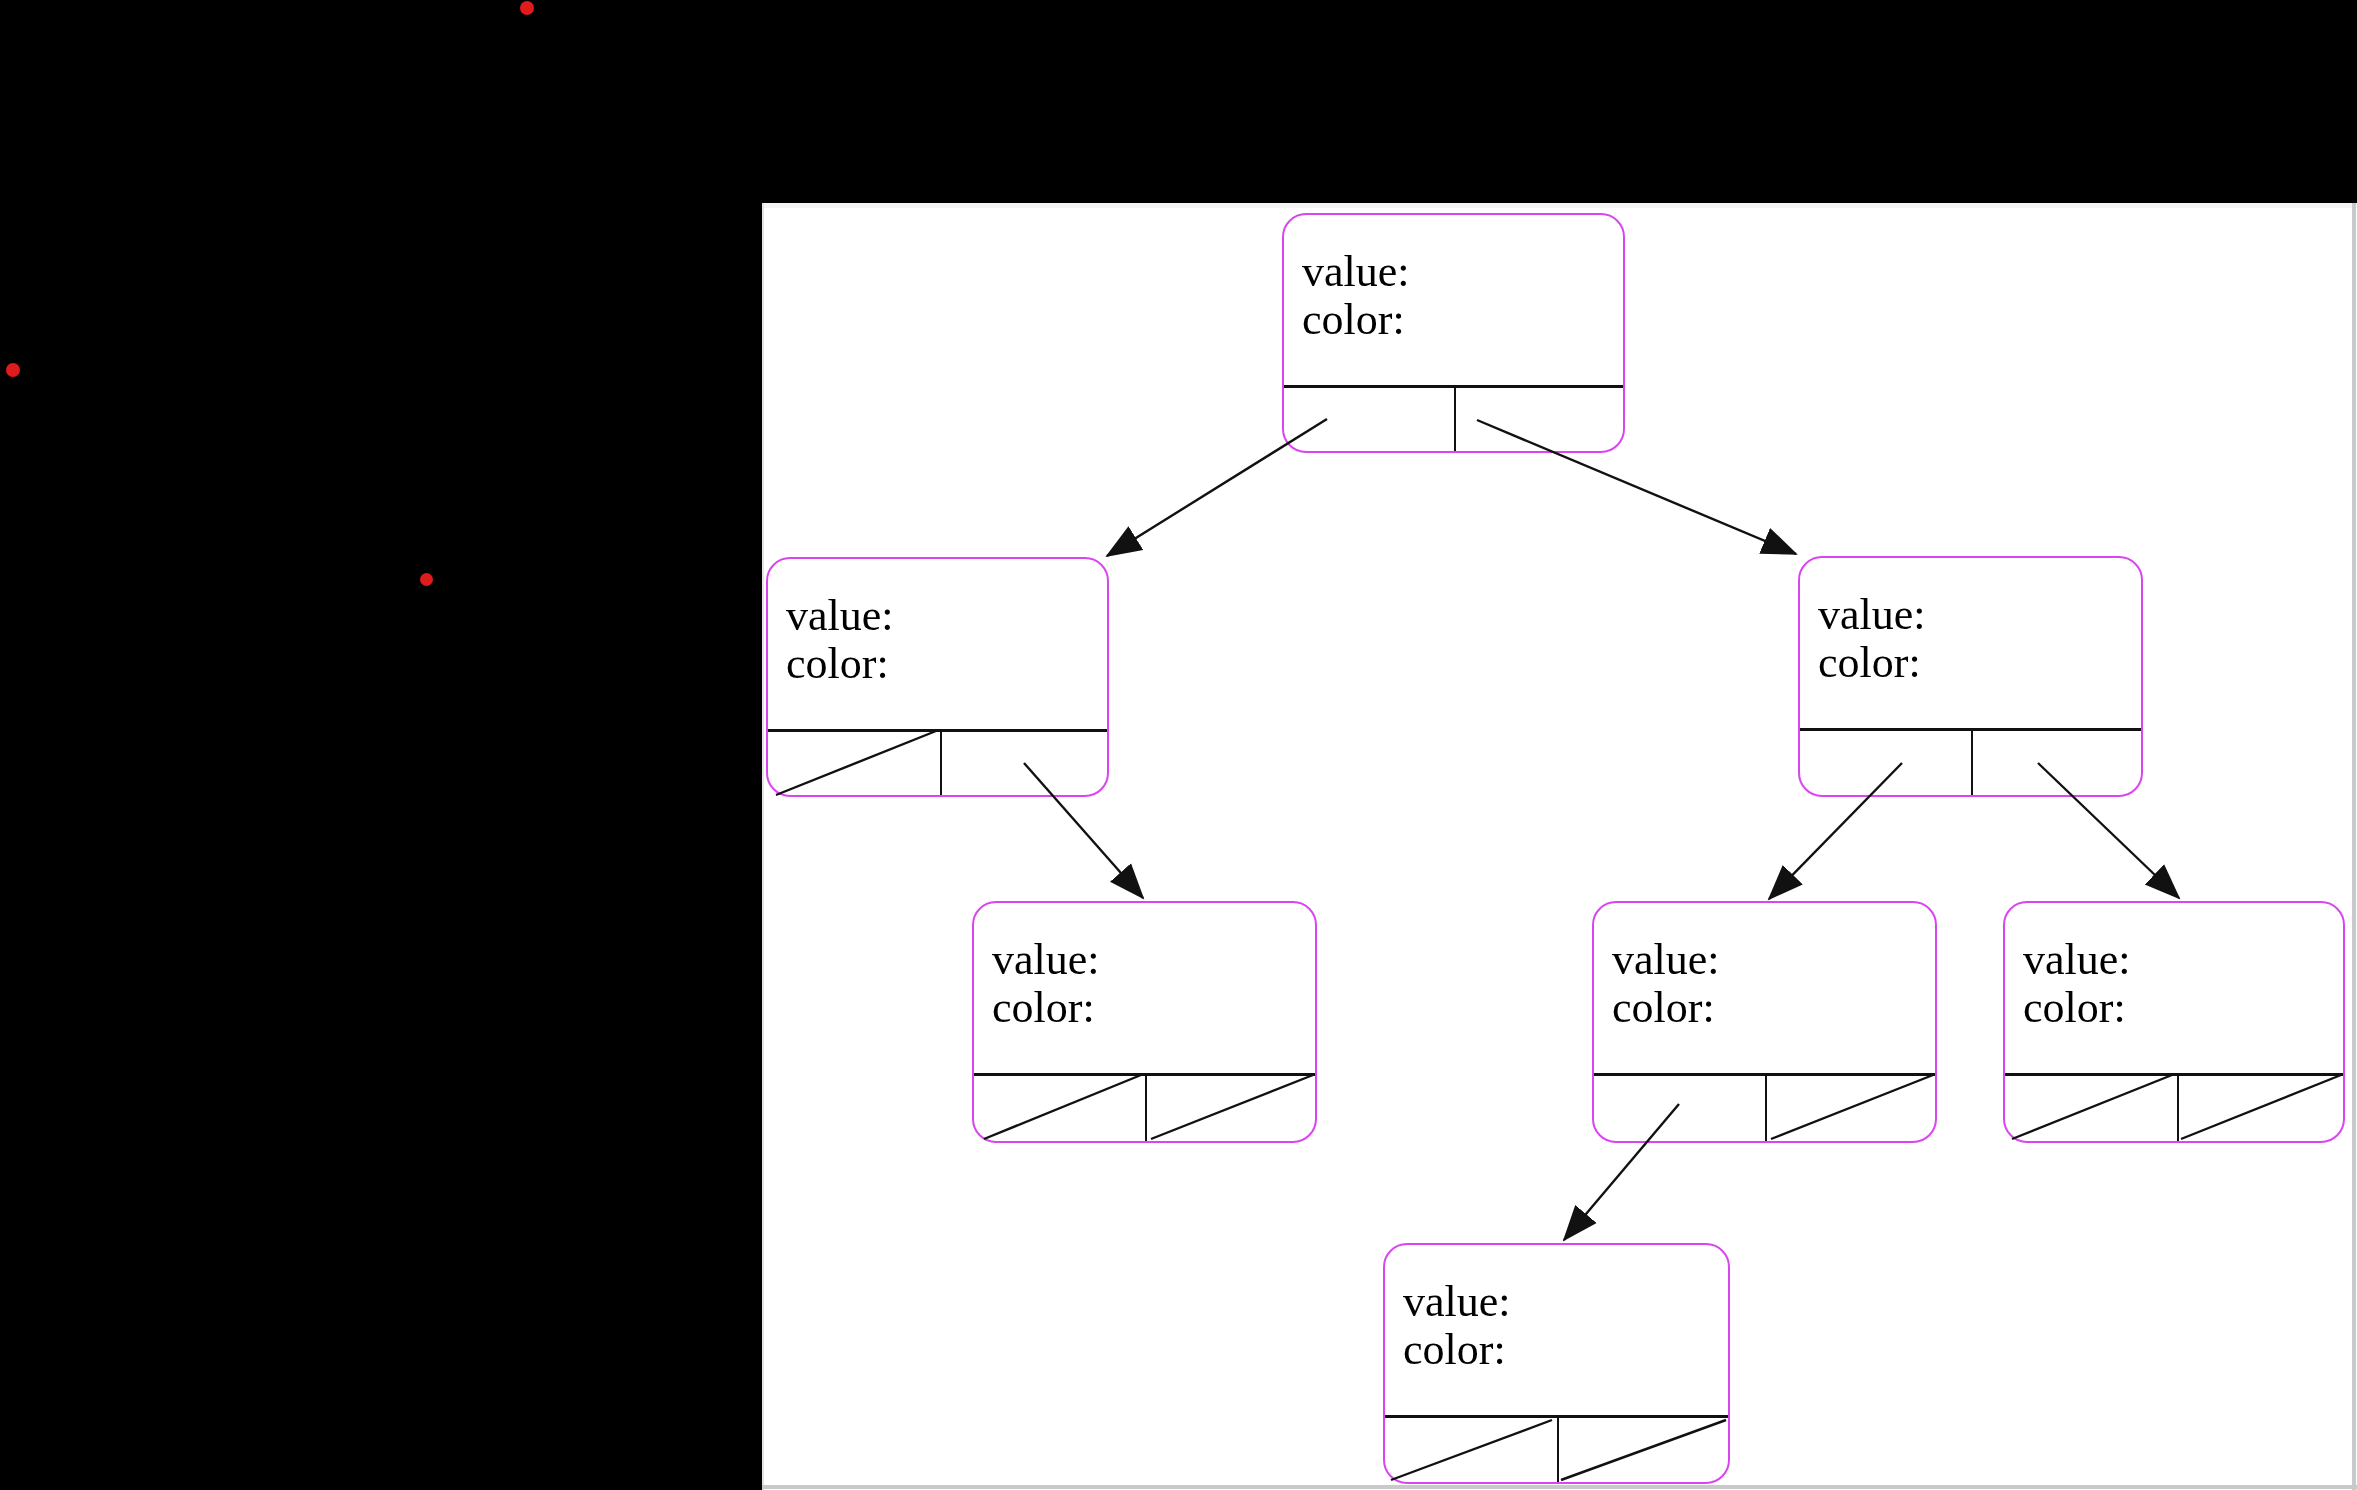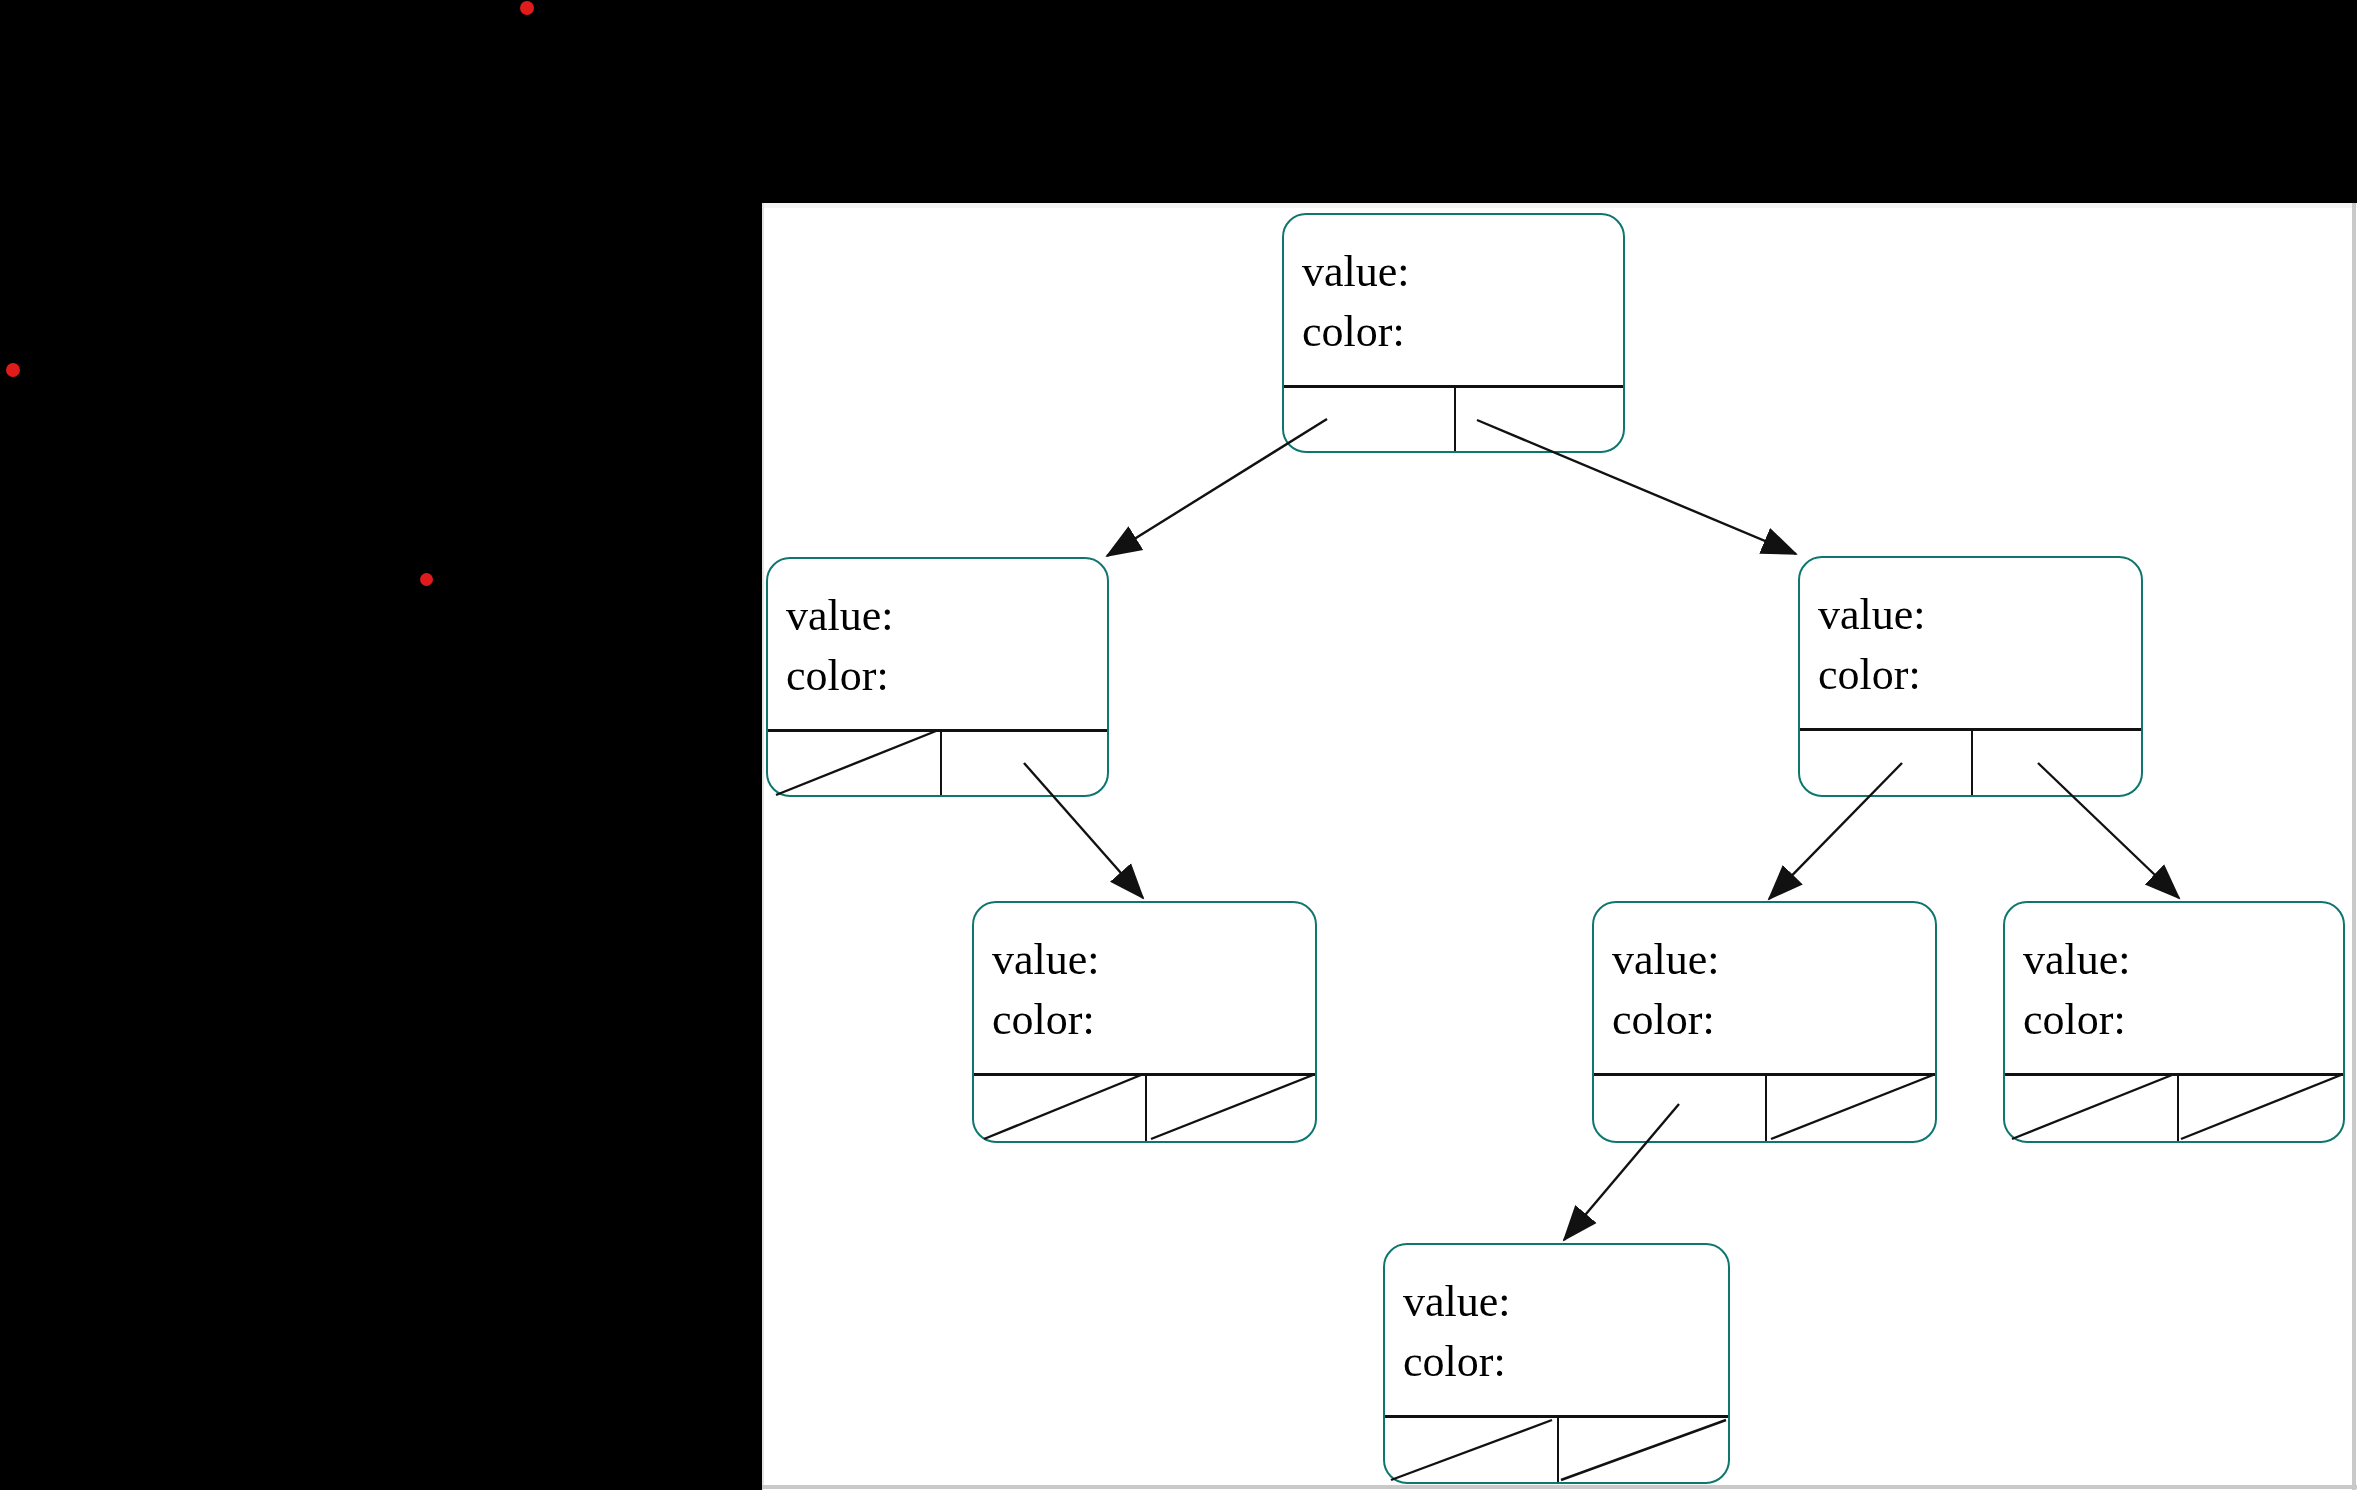--- a/index.html
+++ b/index.html
@@ -9,28 +9,28 @@
   }
   #page{
     position:absolute;left:762px;top:203px;width:1595px;height:1287px;
     background:#fff;
   }
   .page-top-strip{position:absolute;left:0;top:0;right:0;height:5px;background:#f4f4f4;}
   .page-left-line{position:absolute;left:0;top:0;bottom:0;width:2px;background:#e3e3e3;}
   .page-right-line{position:absolute;left:1590px;top:0;bottom:0;width:4px;background:#c9c9c9;}
   .page-bottom-line{position:absolute;left:0;top:1282px;right:0;height:4px;background:#c9c9c9;}
   .node{
-    position:absolute;border:2px solid #0f766e;border-radius:24px;background:#fff;
+    position:absolute;border:2px solid #d946ef;border-radius:24px;background:#fff;
     box-sizing:border-box;
   }
   .nlabel{
     position:absolute;left:18px;font-size:44px;color:#000;line-height:50px;white-space:nowrap;
   }
   .nlabel.v{top:32px;}
-  .nlabel.c{top:92px;}
+  .nlabel.c{top:80px;}
   .prow{
     position:absolute;left:0;right:0;top:170px;bottom:0;border-top:3px solid #111;
   }
   .vdiv{
     position:absolute;top:172px;bottom:0;width:2.4px;background:#111;
   }
   .red-dot{
     position:absolute;border-radius:50%;background:#e01b1b;
   }
   #overlay{position:absolute;left:0;top:0;pointer-events:none;}

